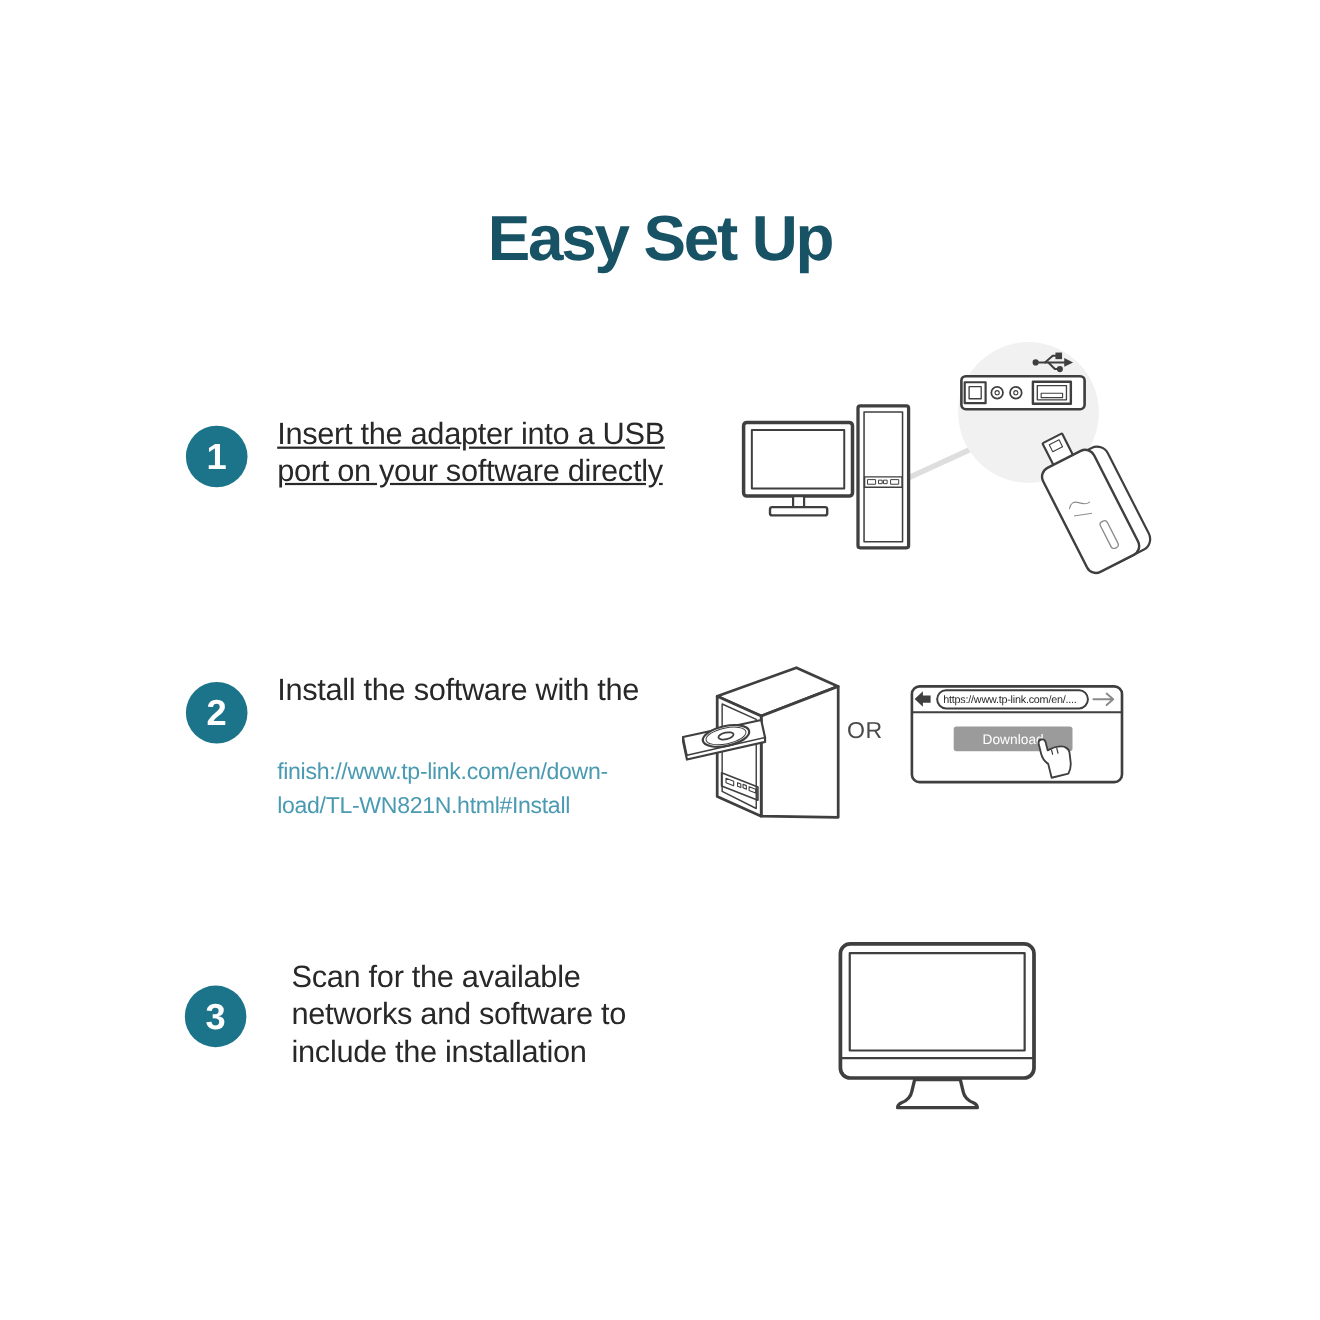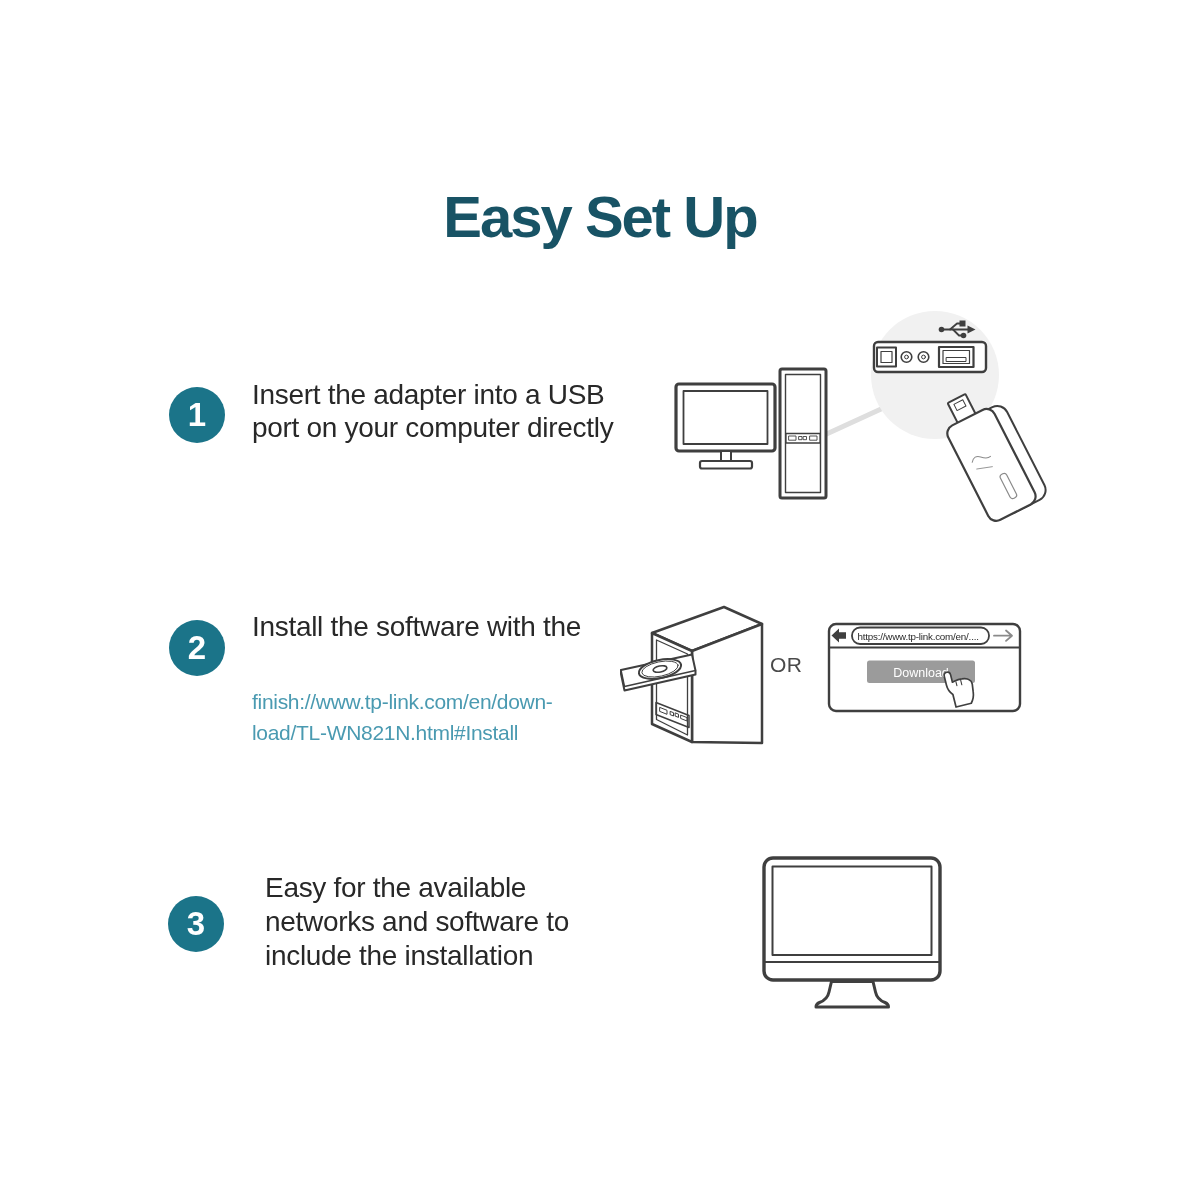--- a/index.html
+++ b/index.html
@@ -17,21 +17,21 @@
     background:var(--c-accent,#1b7489); color:#fff; font-size:33px; font-weight:bold;
     display:flex; align-items:center; justify-content:center;
   }
   .badge-1 { left:169px; top:387px; }
   .badge-2 { left:169px; top:620px; }
   .badge-3 { left:168px; top:896px; }
   .step-text {
     position:absolute; color:var(--c-text,#282828); font-size:28px;
     line-height:33px; letter-spacing:-0.3px; white-space:nowrap;
   }
-  .step-text-1 { left:252px; top:378px; }
+  .step-text-1 { left:252px; top:378px;text-decoration:underline; }
   .step-text-2 { left:252px; top:610px; }
   .step-text-3 { left:265px; top:871px; line-height:34px; }
   .step-link {
     position:absolute; left:252px; top:686px; font-size:21px; line-height:31px;
     letter-spacing:-0.3px; color:var(--c-link,#4a9ab1); white-space:nowrap;
     text-decoration:none;
   }
   .or-label {
     position:absolute; left:770px; top:653px; width:44px; 
     font-size:21px; letter-spacing:0.5px; color:var(--c-or,#4a4a4a);
@@ -52,40 +52,40 @@
 
 <div class="canvas">
 
   <h1 class="page-title">Easy Set Up</h1>
 
   <div class="badge badge-1">
     <span>1</span>
   </div>
   <div class="step-text step-text-1">
     <div>Insert the adapter into a USB</div>
-    <div>port on your computer directly</div>
+    <div>port on your software directly</div>
   </div>
 
   <div class="badge badge-2">
     <span>2</span>
   </div>
   <div class="step-text step-text-2">
     <div>Install the software with the</div>
   </div>
   <div class="step-link">
     <div>finish://www.tp-link.com/en/down-</div>
     <div>load/TL-WN821N.html#Install</div>
   </div>
   <div class="or-label">OR</div>
 
   <div class="badge badge-3">
     <span>3</span>
   </div>
   <div class="step-text step-text-3">
-    <div>Easy for the available</div>
+    <div>Scan for the available</div>
     <div>networks and software to</div>
     <div>include the installation</div>
   </div>
 
   <svg class="illus illus-1" width="405" height="250" viewBox="650 295 405 250">
     <line x1="820" y1="437" x2="892" y2="404" stroke="var(--c-callout,#dedede)" stroke-width="5"></line>
     <circle cx="935" cy="375" r="64" fill="var(--c-circle-fill,#f1f1f1)"></circle>
 
     <g>
       <rect class="shape" x="676" y="384" width="99" height="67" rx="3" stroke-width="3.2"></rect>

